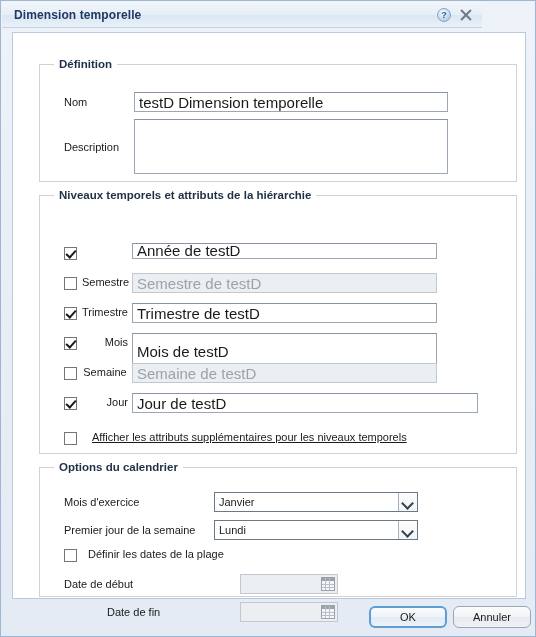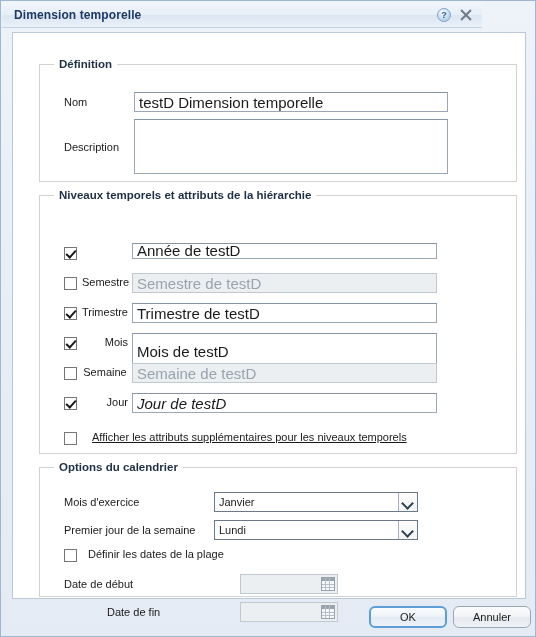--- a/index.html
+++ b/index.html
@@ -303,21 +303,21 @@
       <div class="cbox checked" style="left:24px; top:136px;"></div>
       <div class="lbl" style="left:54px; top:135px; width:34px; text-align:right;">Mois</div>
       <input class="tinput" type="text" style="left: 92px; top: 132px; width: 305px; height: 36px;" value="Mois de testD">
 
       <div class="cbox" style="left:24px; top:166px;"></div>
       <div class="lbl" style="left:42px; top:165px; width:46px; text-align:center;">Semaine</div>
       <input class="tinput disabled" type="text" disabled="" style="left: 92px; top: 162px; width: 305px; height: 20px;" value="Semaine de testD">
 
       <div class="cbox checked" style="left:24px; top:196px;"></div>
       <div class="lbl" style="left:54px; top:195px; width:34px; text-align:right;">Jour</div>
-      <input class="tinput" type="text" style="left: 92px; top: 192px; width: 305px; height: 20px; font-style: italic;" value="Jour de testD">
+      <input class="tinput" type="text" style="left: 92px; top: 192px; width: 346px; height: 20px;" value="Jour de testD">
 
       <div class="cbox" style="left:24px; top:231px;"></div>
       <div class="lbl" style="left:52px; top:230px;text-decoration:underline;">Afficher les attributs supplémentaires pour les niveaux temporels</div>
     </fieldset>
 
     <fieldset id="fs-calendar">
       <legend>Options du calendrier</legend>
 
       <div class="lbl" style="left:24px; top:23px;">Mois d'exercice</div>
       <div class="combo" style="left:174px; top:19px; width:204px;">

